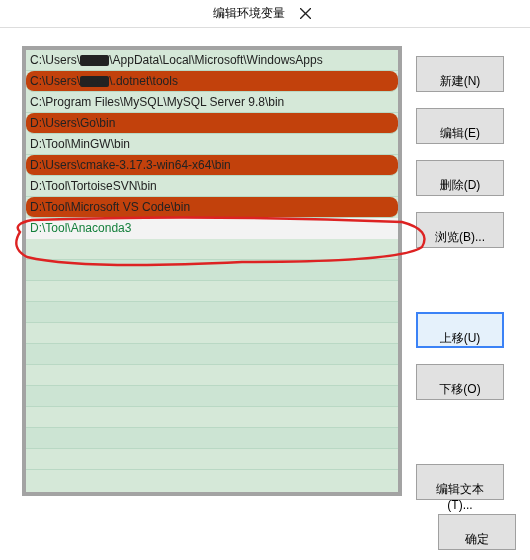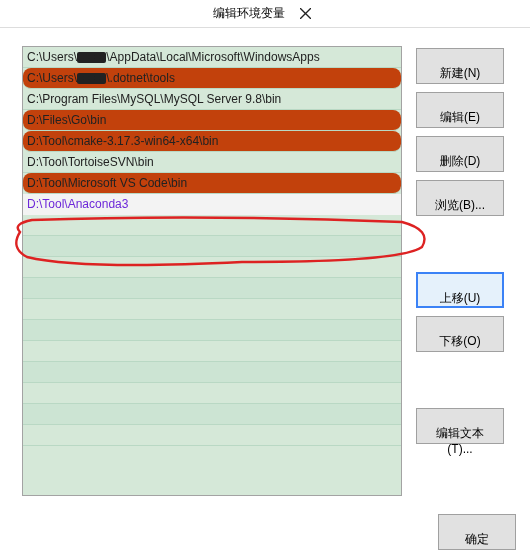--- a/index.html
+++ b/index.html
@@ -32,56 +32,57 @@
   }
   .close svg { width: 11px; height: 11px; }
   .content {
     display: flex;
     padding: 18px 10px 10px 22px;
     gap: 14px;
   }
   .list {
     width: 380px;
     height: 450px;
-    border: 1px solid #a3a3a3;
+    border: 4px solid #a3a3a3;
     background: #d5e8d8;
     overflow: hidden;
     position: relative;
   }
   .row {
     height: 21px;
     line-height: 21px;
     padding: 0 4px;
     font-size: 12px;
     white-space: nowrap;
     overflow: hidden;
     text-overflow: ellipsis;
     color: #222;
   }
   .row.even { background: #d5e8d8; border-bottom: 1px solid #b9d8c4; }
   .row.odd { background: #c2410c; border-bottom: 1px solid #b9d8c4; border-radius: 8px; }
   .row.alt-even { background: #d5e8d8; border-bottom: 1px solid #b9d8c4; }
   .row.alt-odd { background: #cce4d3; border-bottom: 1px solid #b9d8c4; }
-  .row.white { background: #f3f3f3; color: #6d28d9; }
+  .row.white { background: #f3f3f3; color: #15803d; }
   .row.white + .row.white { background: #e9e9e9; }
   .btns {
     display: flex;
     flex-direction: column;
     gap: 8px;
     padding-top: 2px;
     width: 88px;
   }
   .btn {
     height: 36px;
     border: 1px solid #a0a0a0;
     background: #e1e1e1;
     font-size: 12px;
     cursor: pointer;
     font-family: inherit;
     padding: 16px;
+    margin-top: 8px;
   }
   .btn.active { border: 2px solid #3b82f6; background: #e5f1fb; }
   .spacer { height: 40px; }
   .footer {
     position: absolute;
     bottom: 10px;
     right: 14px;
     display: flex;
     gap: 8px;
     align-items: flex-end;
@@ -104,22 +105,23 @@
       <line x1="10" y1="0" x2="0" y2="10" stroke="#222" stroke-width="1.2"></line>
     </svg>
   </div>
 </div>
 
 <div class="content">
   <div class="list" id="list">
       <div class="row even"><span>C:\Users\</span><span style="background: rgb(34, 34, 34); color: rgb(34, 34, 34); border-radius: 2px; font-size: 10px;">=====</span><span>\AppData\Local\Microsoft\WindowsApps</span></div>
       <div class="row odd"><span>C:\Users\</span><span style="background: rgb(34, 34, 34); color: rgb(34, 34, 34); border-radius: 2px; font-size: 10px;">=====</span><span>\.dotnet\tools</span></div>
       <div class="row even">C:\Program Files\MySQL\MySQL Server 9.8\bin</div>
-      <div class="row odd">D:\Files\Go\bin</div>
-      <div class="row odd">D:\Tool\cmake-3.17.3-win64-x64\bin</div>
+      <div class="row odd">D:\Users\Go\bin</div>
+      <div class="row even">D:\Tool\MinGW\bin</div>
+      <div class="row odd">D:\Users\cmake-3.17.3-win64-x64\bin</div>
       <div class="row even">D:\Tool\TortoiseSVN\bin</div>
       <div class="row odd">D:\Tool\Microsoft VS Code\bin</div>
       <div class="row white">D:\Tool\Anaconda3</div>
       <div class="row alt-even"></div>
       <div class="row alt-odd"></div>
       <div class="row alt-even"></div>
       <div class="row alt-odd"></div>
       <div class="row alt-even"></div>
       <div class="row alt-odd"></div>
       <div class="row alt-even"></div>

